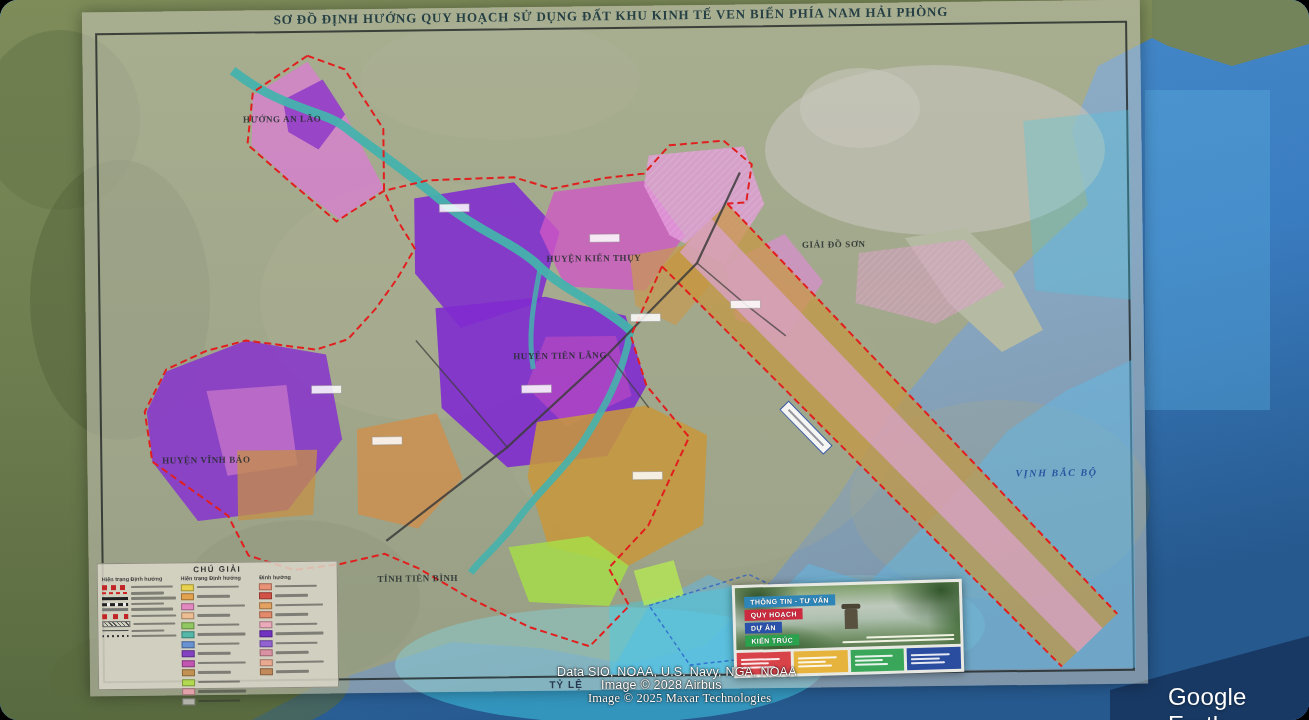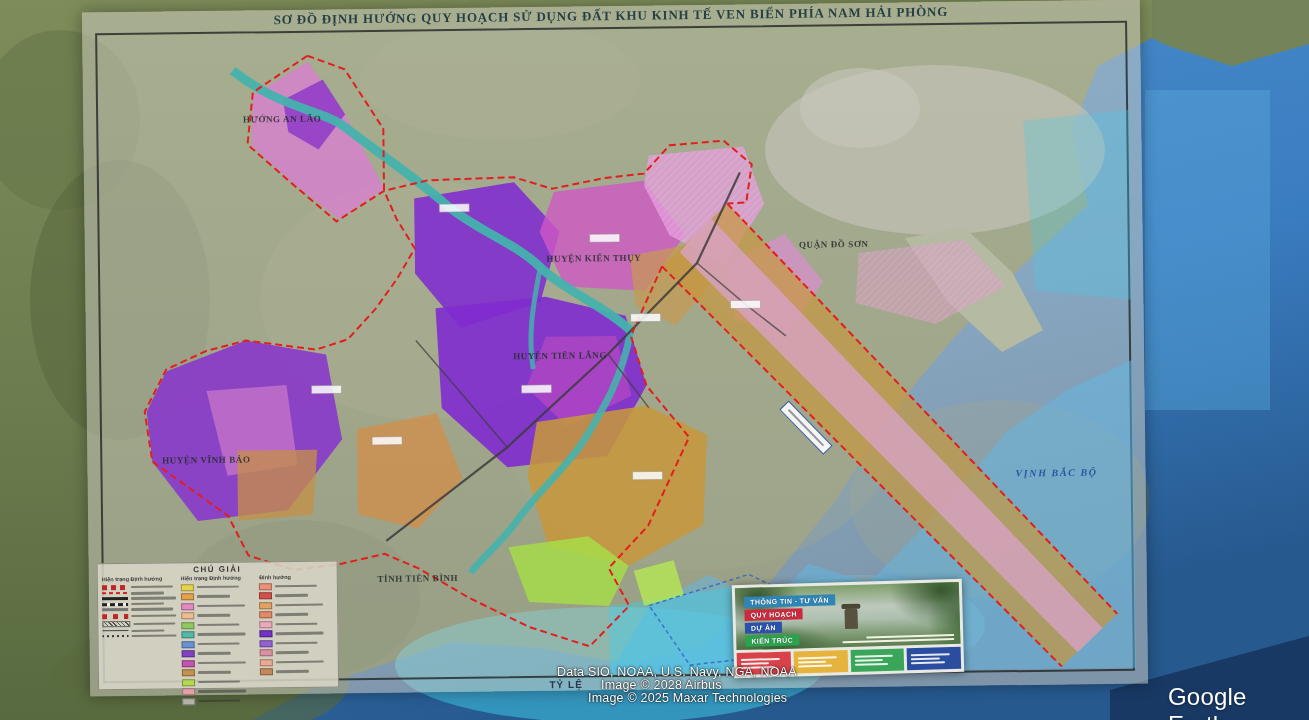--- a/index.html
+++ b/index.html
@@ -1,17 +1,17 @@
 <!DOCTYPE html>
 <html><head>
 <meta charset="utf-8">
 <style>
   html,body{margin:0;padding:0;background:#000;}
   #stage{position:relative;width:1309px;height:720px;overflow:hidden;
-         font-family:"Liberation Sans",sans-serif;background:#3c6ea8;}
+         font-family:"Liberation Sans",sans-serif;background:#3c6ea8;border-radius:18px;}
   #stage svg{display:block;}
   
   #bg{position:absolute;inset:0;z-index:0;}
   
   .paper{position:absolute;left:86px;top:6px;width:1058px;height:684px;
          transform:rotate(-0.7deg);transform-origin:50% 50%;
          background:rgba(208,205,193,0.52);box-shadow:0 0 16px rgba(0,0,0,.35);
          z-index:10;}
   .paper-border{position:absolute;left:13px;right:13px;top:21px;bottom:13px;
          border:2.5px solid rgba(28,34,34,.78);pointer-events:none;}
@@ -70,21 +70,21 @@
   .bn-box{flex:1;padding:2px 4px;display:flex;flex-direction:column;gap:2.2px;justify-content:center;box-sizing:border-box;}
   .bn-box .ftl{background:rgba(255,255,255,.88);height:1.8px;}
   .bn-box .ftl:nth-child(1){width:85%;}
   .bn-box .ftl:nth-child(2){width:62%;}
   .bn-box .ftl:nth-child(3){width:74%;}
   
   .attrib{position:absolute;z-index:40;color:#fff;font-size:12.5px;letter-spacing:.2px;
          text-shadow:0 0 3px rgba(0,0,0,.95),0 0 1px rgba(0,0,0,.9);white-space:nowrap;}
   #attr1{left:557px;top:665px;}
   #attr2{left:601px;top:678px;}
-  #attr3{left:588px;top:691px;}
+  #attr3{left:588px;top:691px;font-family:Liberation Serif, serif;}
   .ge-logo{position:absolute;left:1168px;top:683px;z-index:40;color:#fff;
          font-size:24px;letter-spacing:.2px;text-shadow:0 1px 3px rgba(0,0,0,.4);}
 </style>
 </head>
 <body>
 
 <div id="stage">
 
   <svg id="bg" width="1309" height="720" viewBox="0 0 1309 720">
     <defs>
@@ -190,21 +190,21 @@
           <rect x="545" y="466" width="30" height="8"></rect>
         <rect x="645" y="296" width="30" height="8"></rect>
           <rect x="225" y="376" width="30" height="8"></rect>
       </g>
     </svg>
 
     <div class="mlabel" style="left:199px;top:109px">HƯỚNG AN LÃO</div>
     <div class="mlabel" style="left:509px;top:252px">HUYỆN KIẾN THỤY</div>
     <div class="mlabel" style="left:474px;top:349px">HUYỆN TIÊN LÃNG</div>
     <div class="mlabel" style="left:119px;top:449px">HUYỆN VĨNH BẢO</div>
-    <div class="mlabel" style="left:749px;top:241px">QUẬN ĐỒ SƠN</div>
+    <div class="mlabel" style="left:749px;top:241px">GIẢI ĐỒ SƠN</div>
     <div class="mlabel" style="left:329px;top:570px">TỈNH TIÊN BÌNH</div>
     <div class="mlabel sea-label" style="left:969px;top:472px">VỊNH BẮC BỘ</div>
     <div class="scale-label" style="left:476px;top:678px">TỶ LỆ</div>
 
     <div class="legend">
       <div class="lg-title">CHÚ GIẢI</div>
       <div class="lg-cols">
         <div class="lg-col">
           <div class="lg-head">Hiện trạng   Định hướng</div>
           <div>

